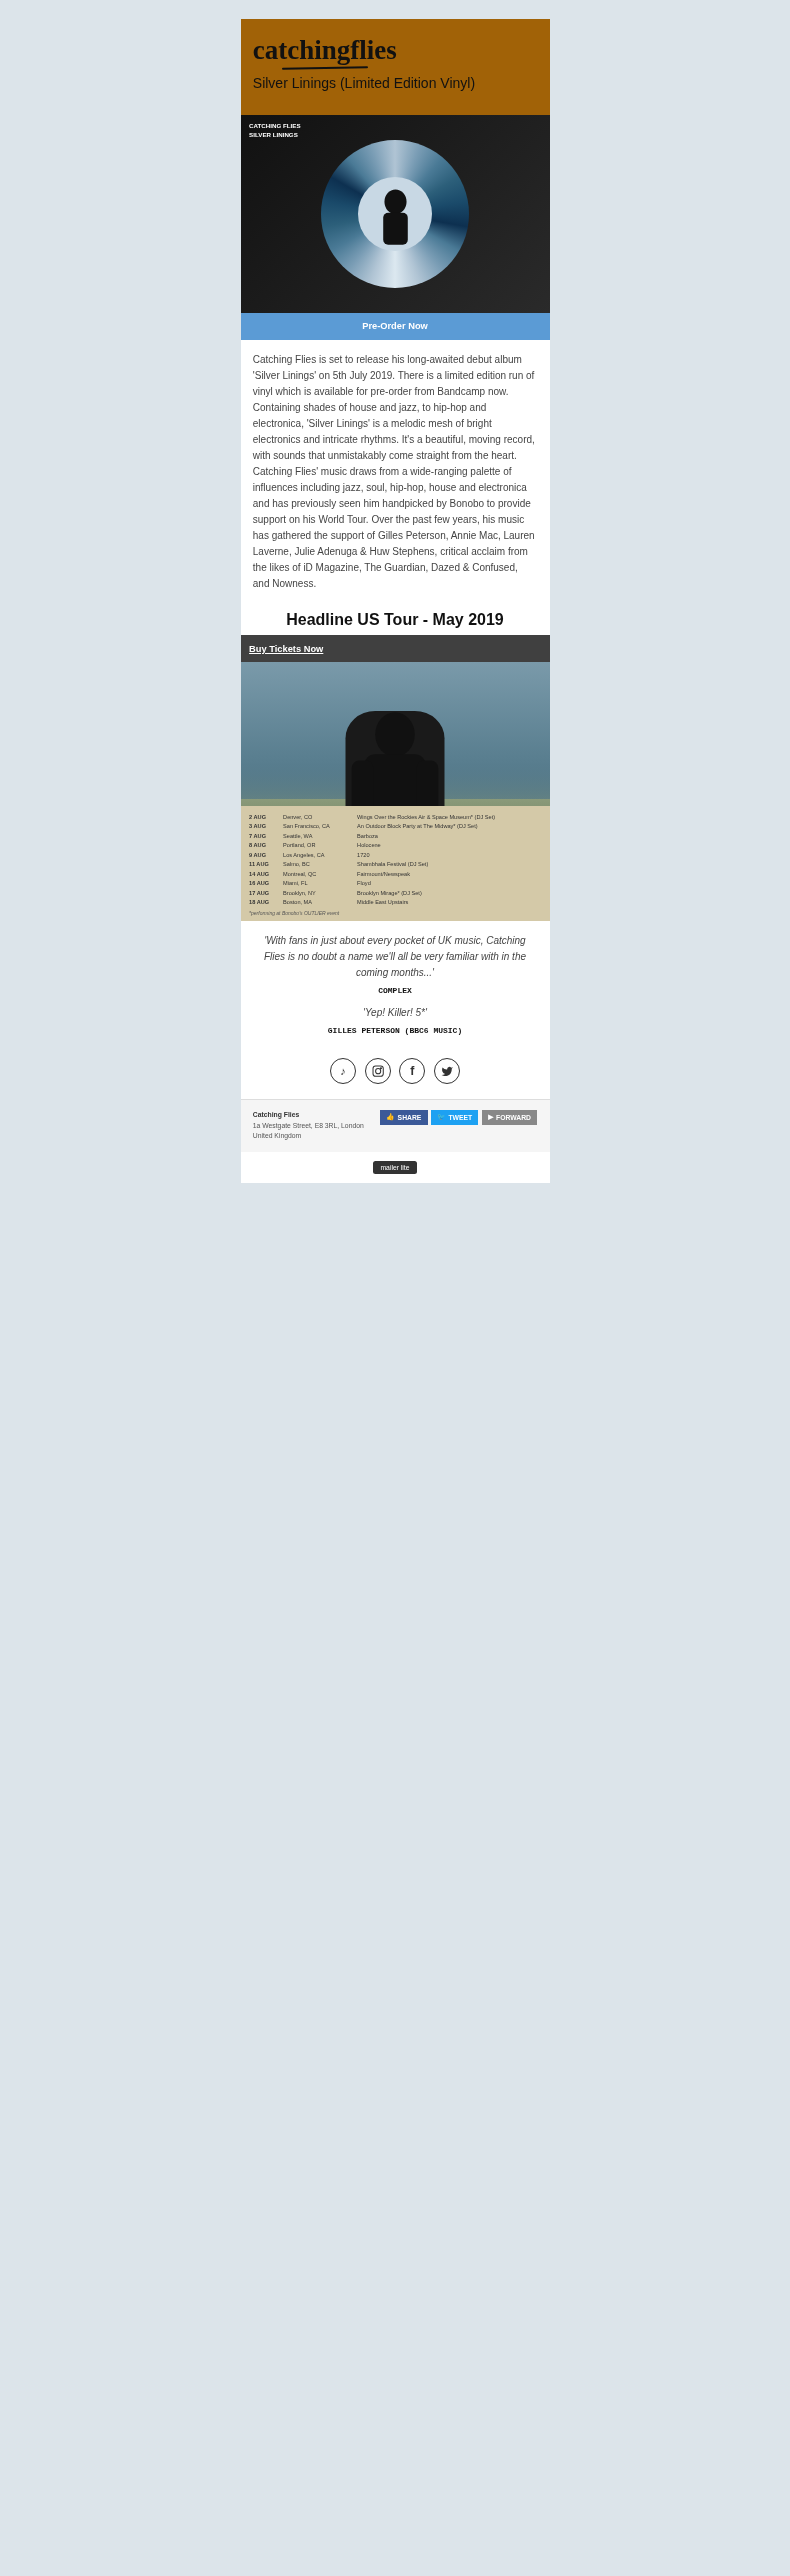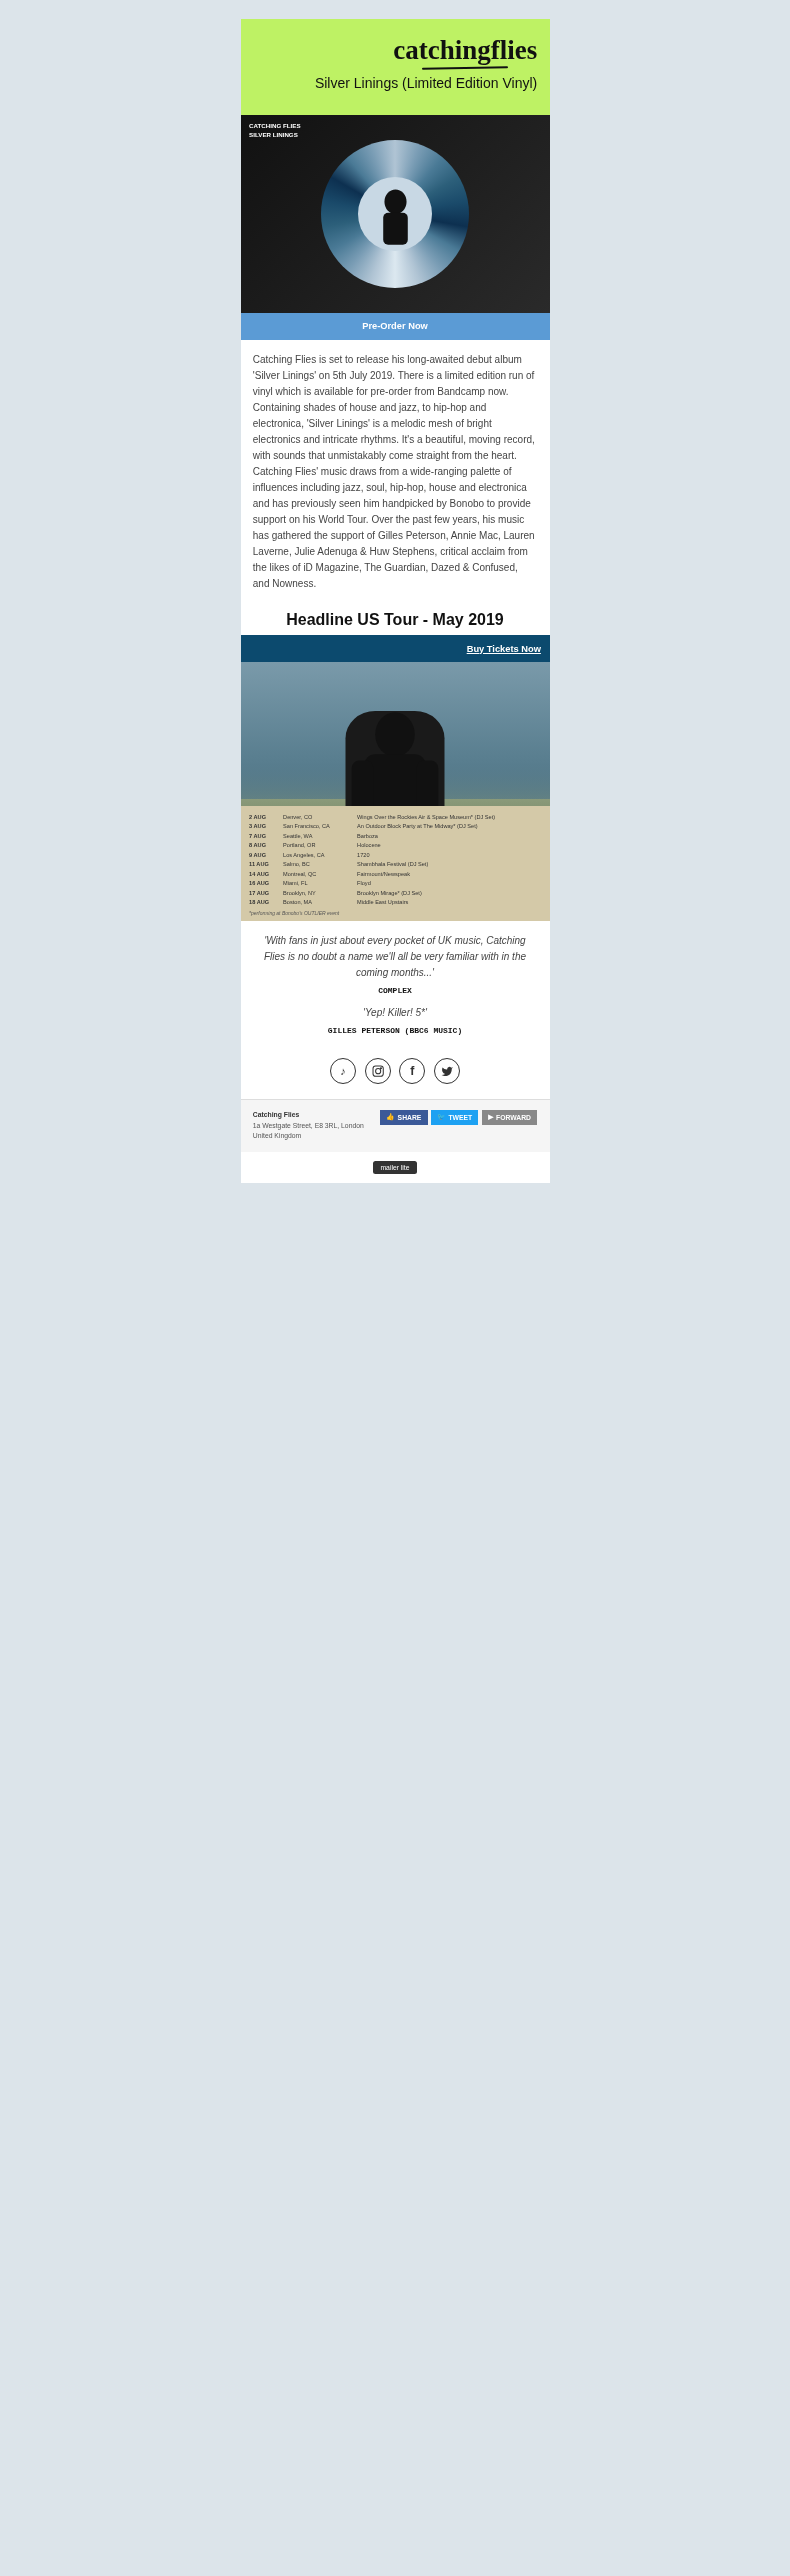--- a/index.html
+++ b/index.html
@@ -10,23 +10,23 @@
       color: #333;
       display: flex;
       justify-content: center;
       padding: 18.5px 0;
     }
     .email-wrapper {
       width: 309px;
       background: #ffffff;
     }
     .header {
-      text-align: right;
+      text-align: left;
       padding: 18.5px 12.3px 6.2px;
-      background: #bef264;
+      background: #a16207;
     }
     .album-title {
       font-size: 14px;
       font-weight: normal;
       color: #111;
       margin-top: 6.2px;
       margin-bottom: 18px;
     }
     .album-image {
       width: 100%;
@@ -117,23 +117,23 @@
       line-height: 1.6;
       color: #444;
     }
     .tour-intro a {
       color: #5b9bd5;
       text-decoration: underline;
     }
     .buy-tickets-btn {
       display: block;
       width: calc(100% - 0px);
-      background: #0c4a6e;
+      background: #404040;
       color: white;
-      text-align: right;
+      text-align: left;
       padding: 8.6px;
       font-size: 9.3px;
       font-weight: bold;
       border: none;
       cursor: pointer;
       margin: 0;
     }
     .tour-image {
       width: 100%;
       height: 259px;

